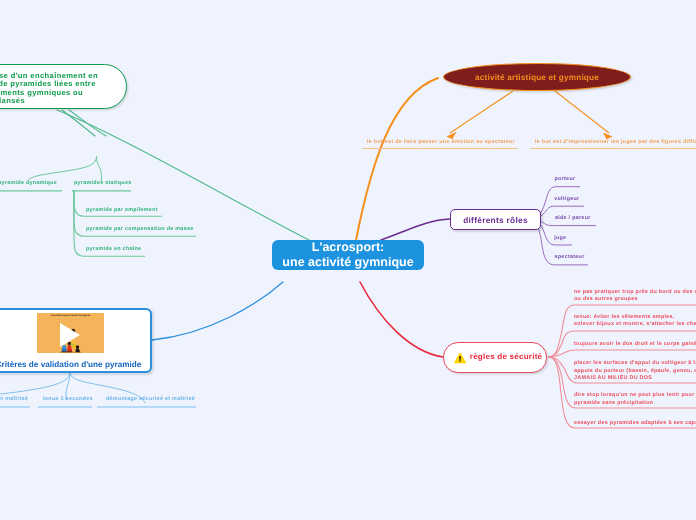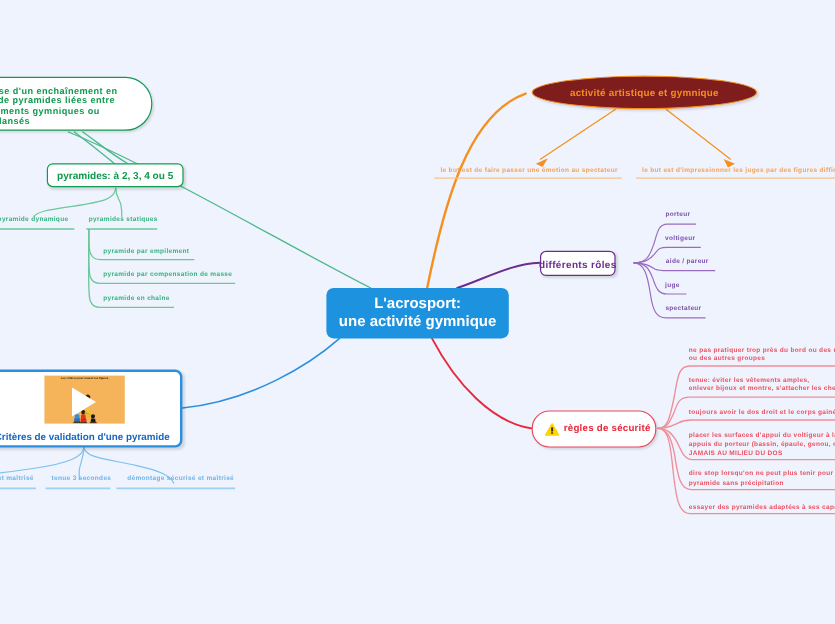--- a/index.html
+++ b/index.html
@@ -4,39 +4,39 @@
 <style>
   html,body{margin:0;padding:0;}
   body{width:696px;height:520px;background:#eff3fd;overflow:hidden;
        font-family:"Liberation Sans",sans-serif;
        -webkit-font-smoothing:antialiased;text-rendering:geometricPrecision;}
   #canvas{position:relative;width:696px;height:520px;overflow:hidden;}
   svg.links{position:absolute;left:0;top:0;width:696px;height:520px;overflow:visible;pointer-events:none;}
   .node{position:absolute;box-sizing:border-box;}
 
   
-  #central{left:272px;top:240px;width:152px;height:42px;background:#1d93e0;
+  #central{left:272px;top:240px;width:152px;height:30px;background:#1d93e0;
     border-radius:6px;color:#fff;font-weight:bold;font-size:12.5px;line-height:14.6px;
     display:flex;flex-direction:column;align-items:center;justify-content:center;
     text-align:center;letter-spacing:0;z-index:5;white-space:nowrap;}
 
   
   .boxnode{background:#fff;display:flex;align-items:center;justify-content:center;
     font-weight:bold;white-space:nowrap;z-index:4;}
 
   #n-def{left:-105px;top:64px;width:232px;height:45px;border:1.6px solid #109b4f;
     border-radius:6px 23px 23px 6px;background:#fff;display:block;position:absolute;
     box-shadow:1.5px 1.5px 2px rgba(0,0,0,.12);}
   #n-def .dl{position:absolute;white-space:pre;font-size:7.6px;font-weight:bold;
     letter-spacing:.37px;color:#0e9a4e;line-height:8.4px;}
   #n-pyr{left:39px;top:136px;width:114px;height:20px;border:1.6px solid #109b4f;border-radius:5px;
     color:#0e9a4e;font-size:8.4px;letter-spacing:0;box-shadow:1.5px 1.5px 2px rgba(0,0,0,.12);}
   #n-art{left:443px;top:63px;width:188px;height:28px;border:1.4px solid #f5901f;border-radius:50%;
     color:#f5901f;font-size:8.2px;letter-spacing:.2px;background:#7f1d1d;box-shadow:1.5px 1.5px 2px rgba(0,0,0,.13);}
-  #n-rol{left:450px;top:209px;width:63px;height:21px;border:1.8px solid #6c2d91;border-radius:5px;
+  #n-rol{left:450px;top:209px;width:91px;height:21px;border:1.8px solid #6c2d91;border-radius:5px;
     color:#6c2d91;font-size:8.3px;letter-spacing:.3px;box-shadow:1.5px 1.5px 2px rgba(0,0,0,.13);}
   #n-sec{left:443px;top:342px;width:104px;height:31px;border:1.5px solid #e8495c;border-radius:15px;
     color:#e8283c;font-size:8.1px;letter-spacing:.2px;background:#fff;
     box-shadow:1.5px 1.5px 2px rgba(0,0,0,.12);display:block;position:absolute;font-weight:bold;}
   #n-sec .lbl{position:absolute;left:25.8px;top:8.5px;white-space:nowrap;}
   #n-cri{left:-15px;top:308px;width:167px;height:65px;border:2px solid #2b8fe0;border-radius:6px;
     color:#1565c0;font-size:8.2px;display:block;position:absolute;letter-spacing:0;
     box-shadow:1.5px 1.5px 2px rgba(0,0,0,.12);background:#fff;font-weight:bold;}
 
   
@@ -157,23 +157,20 @@
 <div class="leaf blu" style="left:43px;top:396px"><span>tenue 3 secondes</span></div>
 <div class="leaf blu" style="left:106px;top:396px"><span>démontage sécurisé et maîtrisé</span></div>
 
 <div id="n-def" class="node">
   <span class="dl" style="left:64.6px;top:7px">se compose d'un enchaînement en</span>
   <span class="dl" style="left:73.5px;top:15.3px">chaîne de pyramides liées entre</span>
   <span class="dl" style="left:39.5px;top:23.7px">elles par des éléments gymniques ou</span>
   <span class="dl" style="left:100.6px;top:32.1px">dansés</span>
 </div>
 
-<div id="n-pyr" class="node boxnode">
-  <span>pyramides: à 2, 3, 4 ou 5</span>
-</div>
 
 <div id="n-art" class="node boxnode">
   <span>activité artistique et gymnique</span>
 </div>
 
 <div id="n-rol" class="node boxnode">
   <span>différents rôles</span>
 </div>
 
 <div id="n-sec" class="node boxnode">

